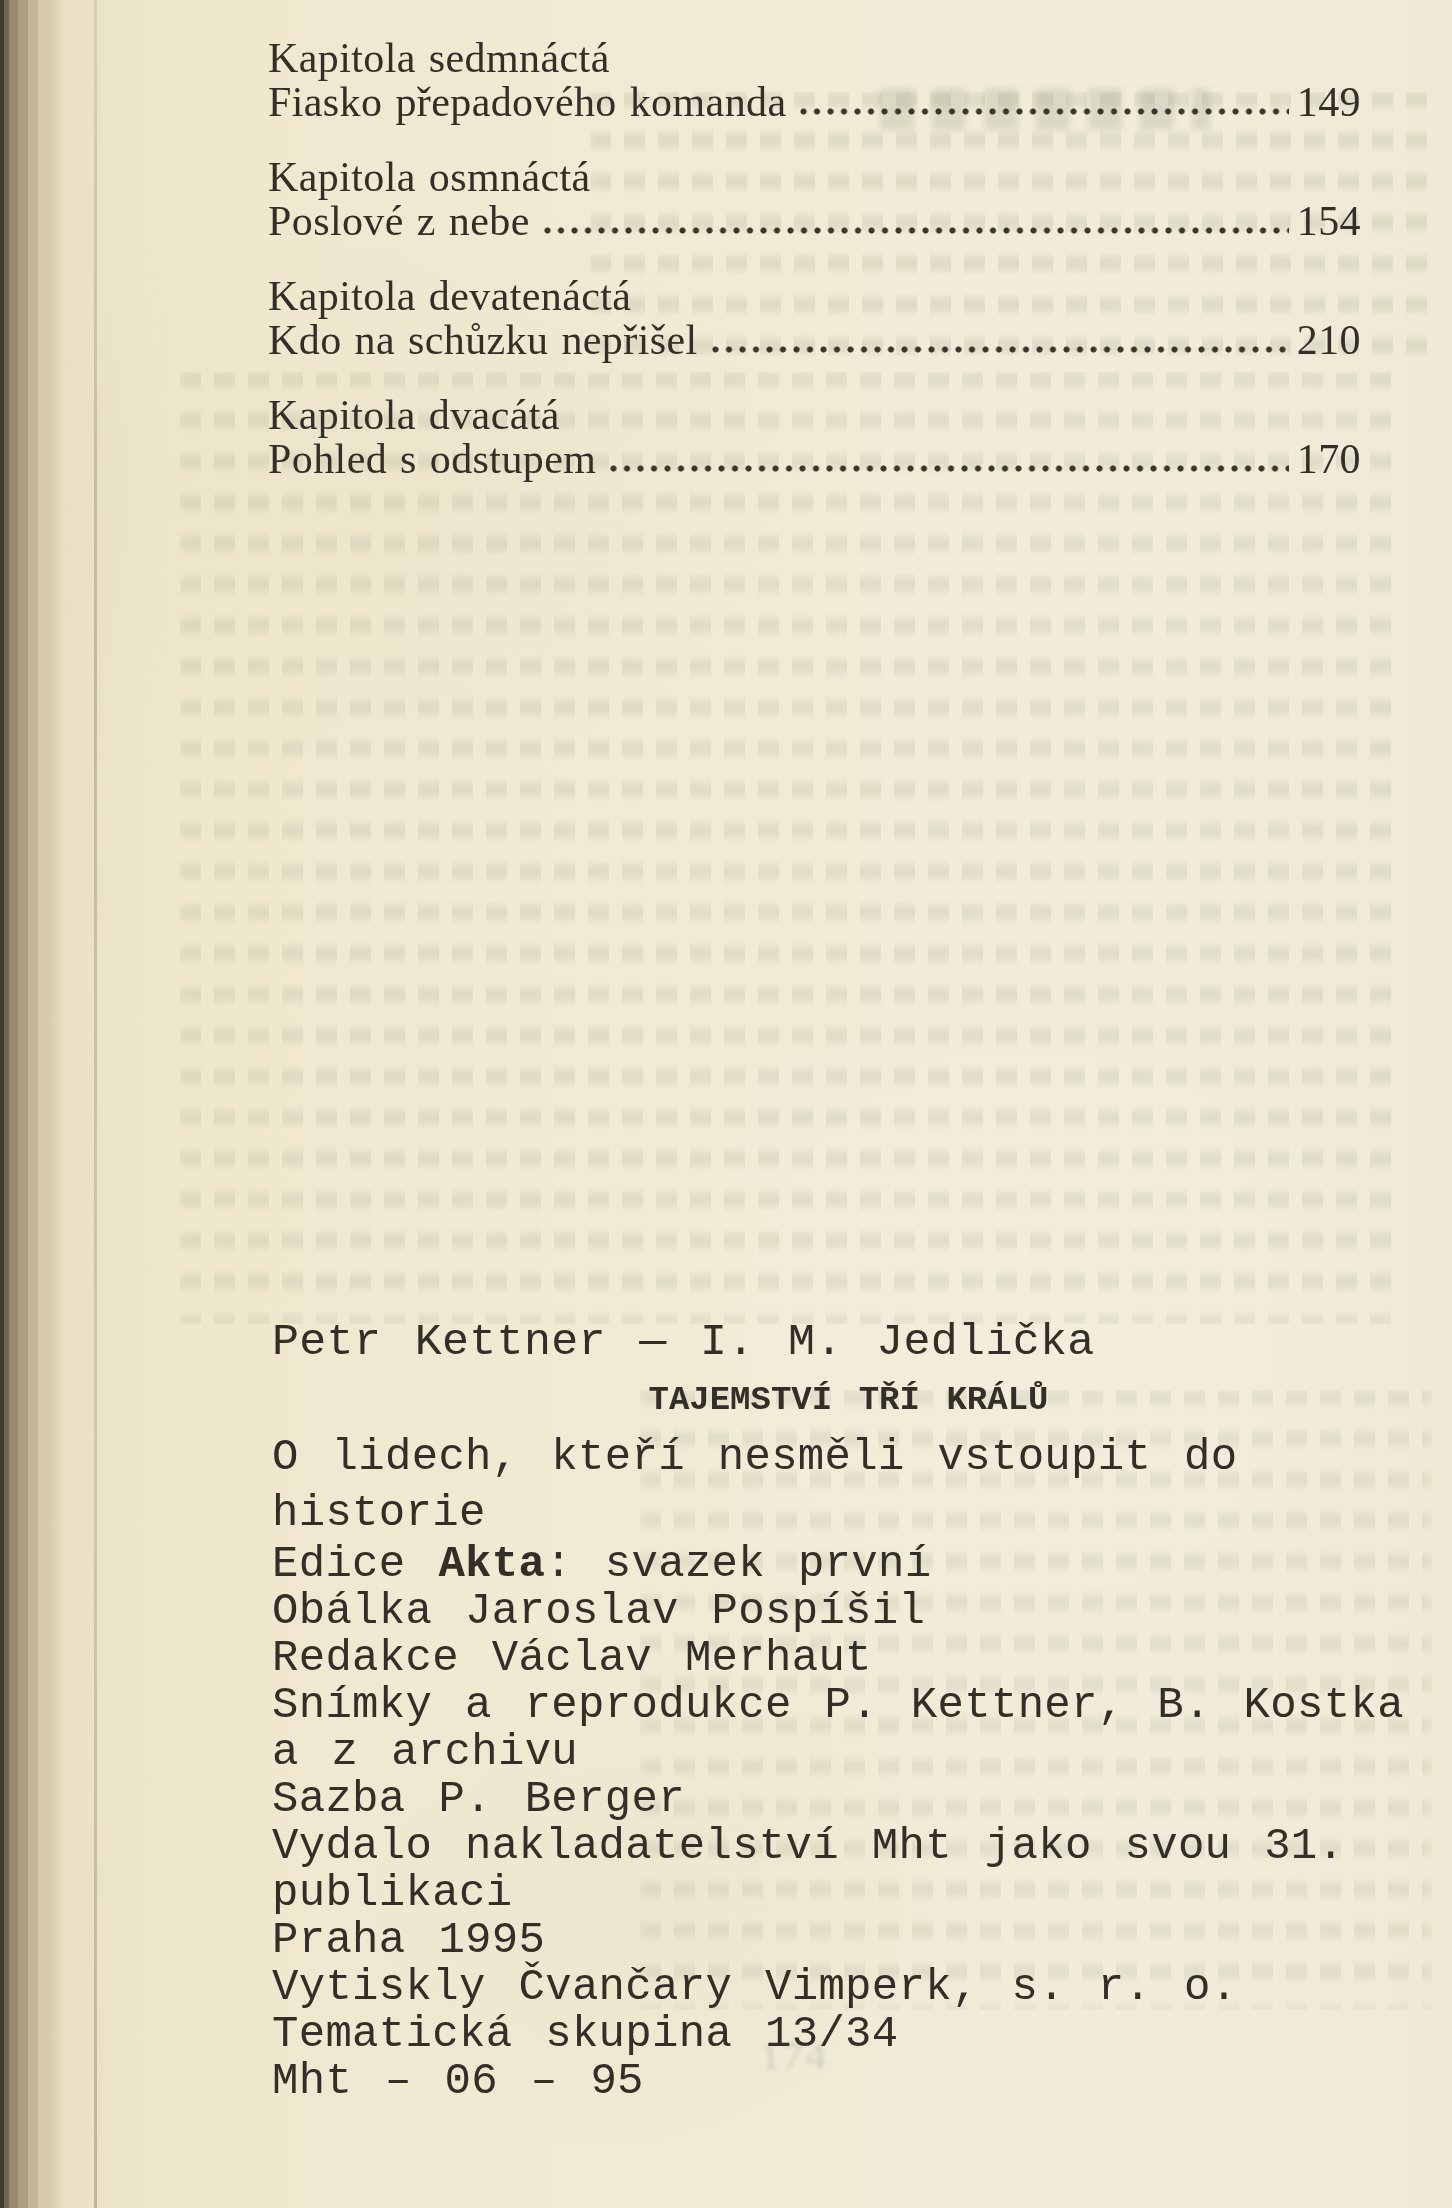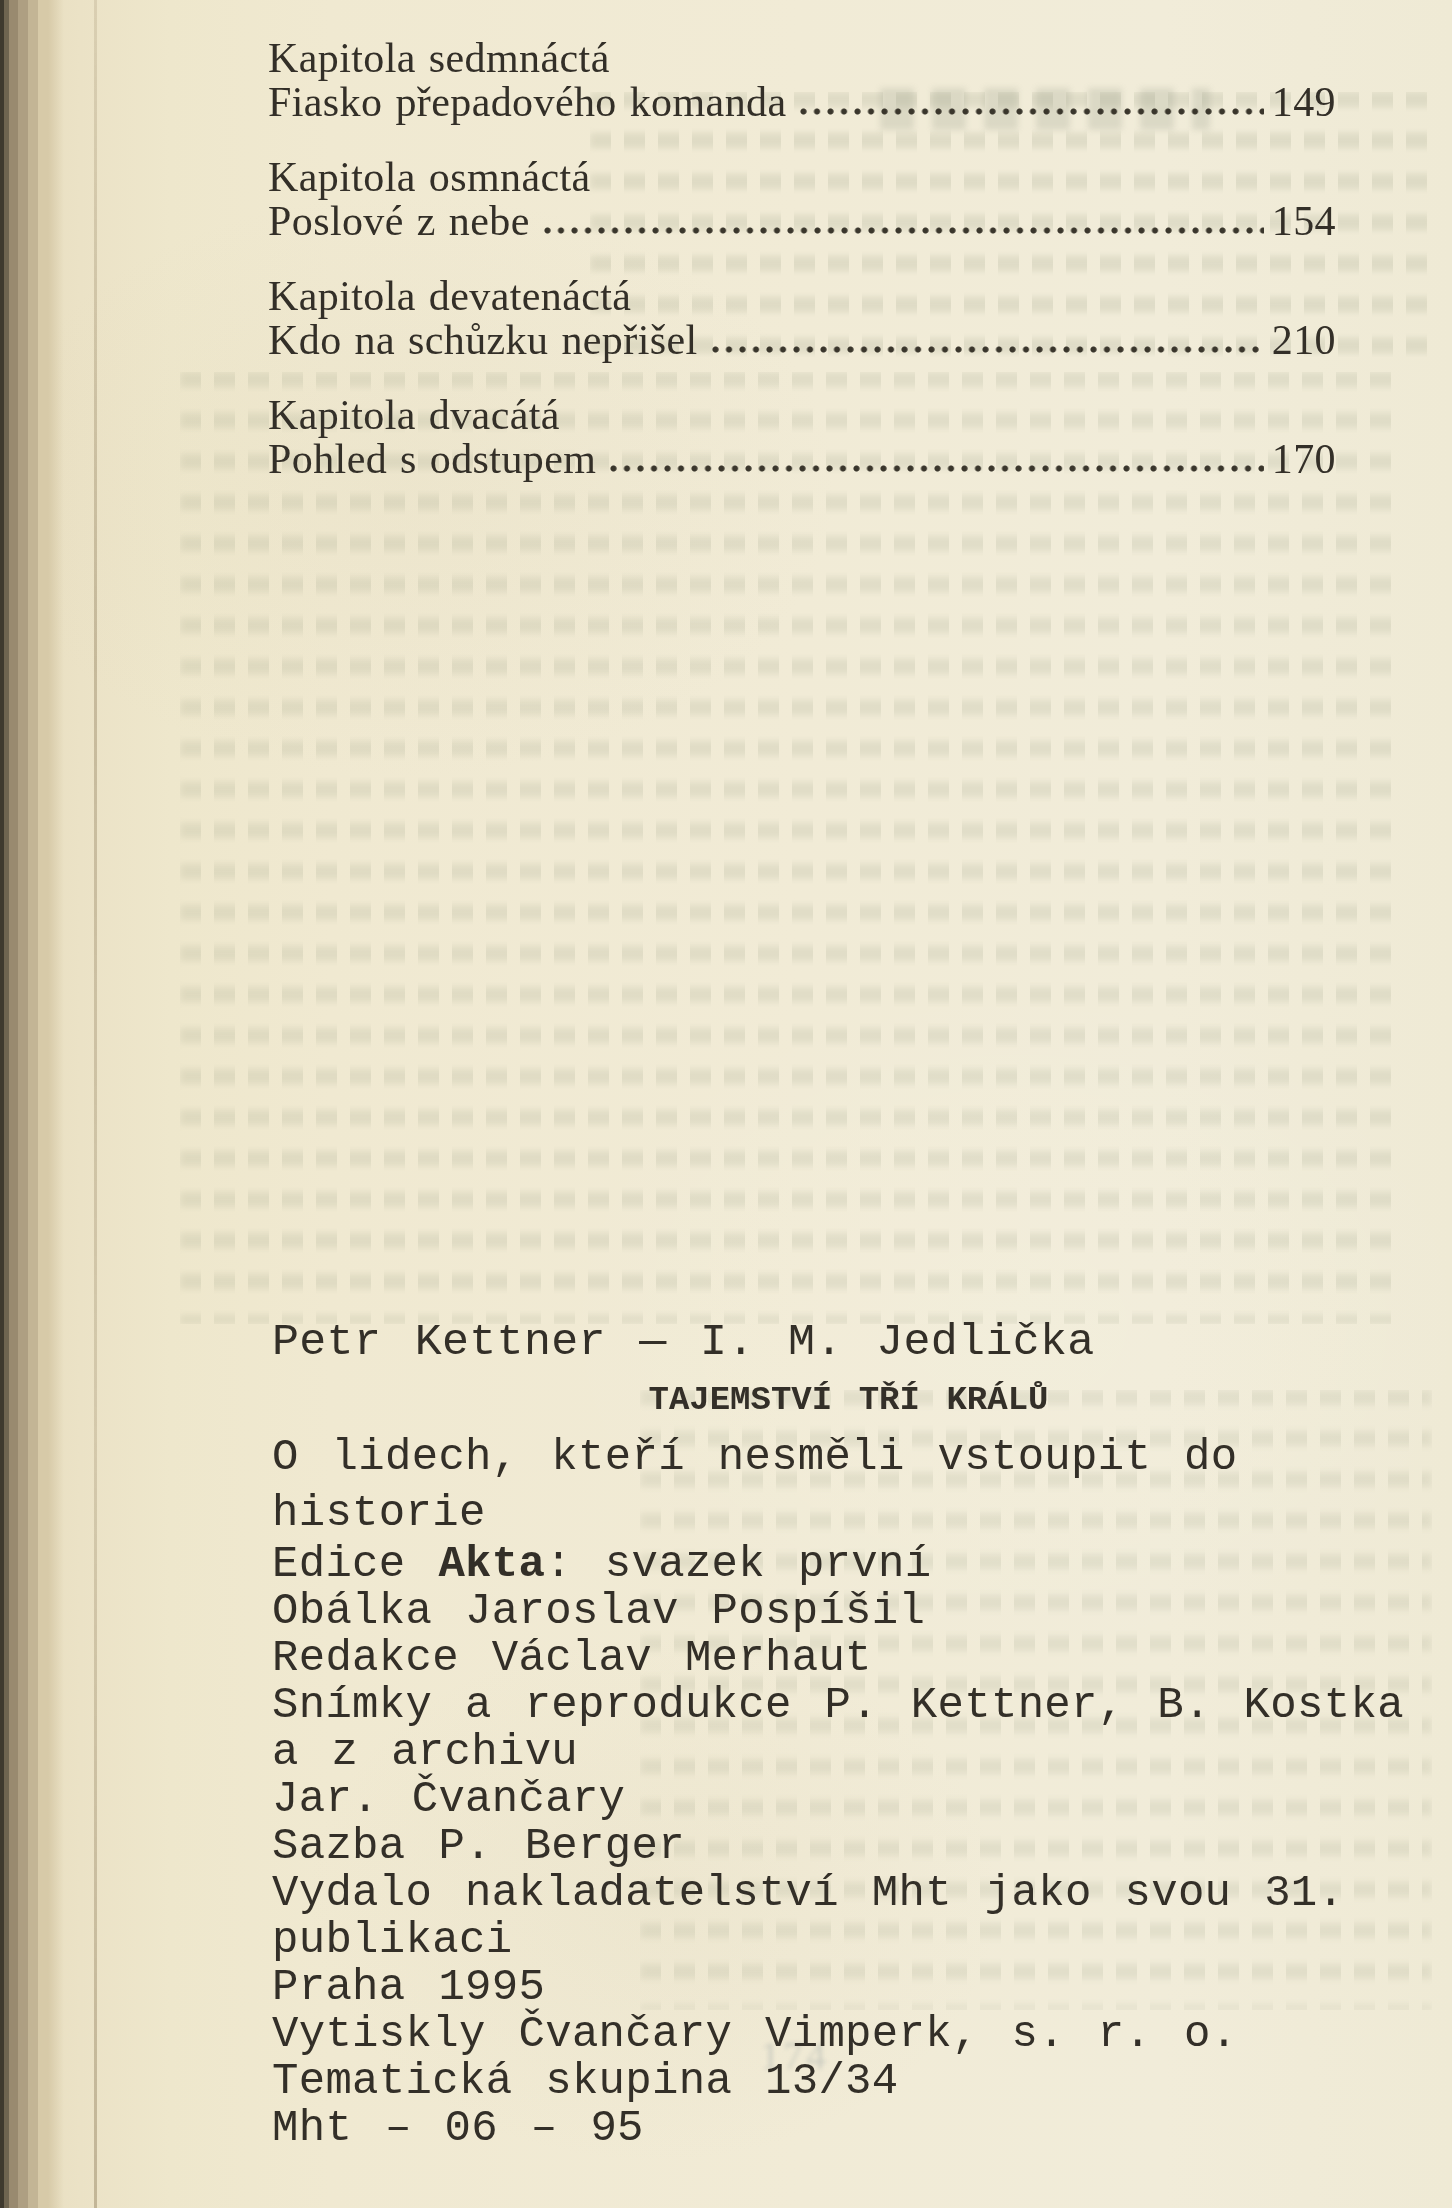--- a/index.html
+++ b/index.html
@@ -44,21 +44,21 @@
     position:absolute;left:880px;top:88px;width:330px;height:42px;pointer-events:none;
     background-image:repeating-linear-gradient(90deg,rgba(120,130,110,0.30) 0 34px,rgba(120,130,110,0) 34px 52px);
     filter:blur(3px);opacity:0.6;
   }
   .ghost-pagenum{
     position:absolute;left:760px;top:2032px;
     font-size:40px;letter-spacing:3px;color:rgba(125,142,150,0.30);filter:blur(2px);
   }
 
   
-  .toc{position:absolute;left:268px;right:116px;top:36px;font-size:42px;line-height:44px;letter-spacing:0.4px;word-spacing:0.05em;}
+  .toc{position:absolute;left:268px;right:91px;top:36px;font-size:42px;line-height:44px;letter-spacing:0.4px;word-spacing:0.05em;}
   .toc-entry{margin-bottom:31px;}
   .toc-row{display:flex;align-items:baseline;}
   .toc-title{flex:0 0 auto;}
   .toc-leader{
     flex:1 1 auto;align-self:flex-end;height:7px;margin:0 8px 9px 14px;
     background-image:radial-gradient(circle at 3.5px 3.5px,#3a362c 2.6px,rgba(58,54,44,0) 3.5px);
     background-size:13.5px 7px;background-repeat:repeat-x;background-position:left bottom;
   }
   .toc-page{flex:0 0 auto;}
 
@@ -123,20 +123,19 @@
 </section>
 
 <section class="colophon">
   <div class="authors">Petr Kettner — I. M. Jedlička</div>
   <div class="book-title">TAJEMSTVÍ TŘÍ KRÁLŮ</div>
   <div class="subtitle">O lidech, kteří nesměli vstoupit do historie</div>
   <div class="edition"><span>Edice </span><b>Akta</b><span>: svazek první</span></div>
   <div class="line">Obálka Jaroslav Pospíšil</div>
   <div class="line">Redakce Václav Merhaut</div>
   <div class="line">Snímky a reprodukce P. Kettner, B. Kostka a z archivu</div>
-  <div class="line">Jar. Čvančary</div>
   <div class="line">Sazba P. Berger</div>
   <div class="line">Vydalo nakladatelství Mht jako svou 31. publikaci</div>
   <div class="line">Praha 1995</div>
   <div class="line">Vytiskly Čvančary Vimperk, s. r. o.</div>
   <div class="line">Tematická skupina 13/34</div>
   <div class="line">Mht – 06 – 95</div>
 </section>
 
 </body></html>

